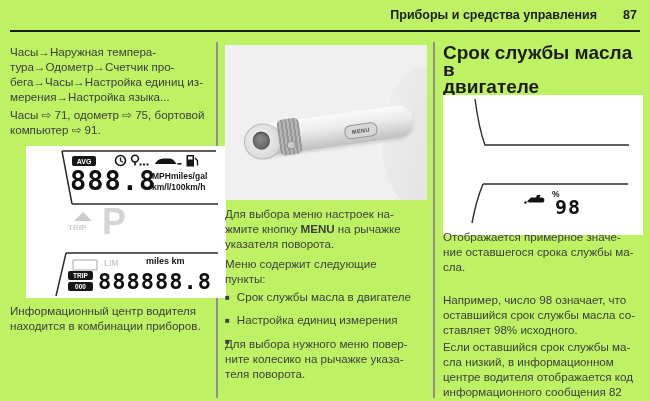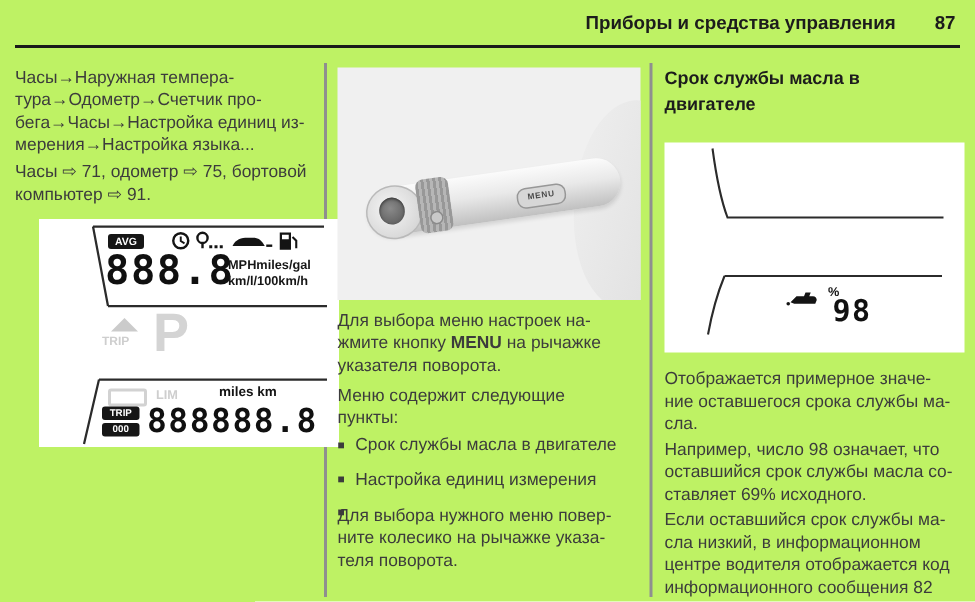--- a/index.html
+++ b/index.html
@@ -9,21 +9,21 @@
   }
   .abs{position:absolute;}
   
   .header{top:8px;right:13px;display:flex;gap:26px;align-items:baseline;
     font-size:12.5px;font-weight:bold;color:#1c1c1c;}
   .header-rule{top:30px;left:10px;width:630px;height:2px;background:#1a1a1a;}
   .col-sep{top:42px;width:2px;height:356px;background:#8f8f8f;}
   
   .para{font-size:11.6px;line-height:15px;white-space:pre-line;}
   .caption{font-size:11.6px;line-height:15px;white-space:pre-line;}
-  .h2{font-size:12px;line-height:17px;font-weight:bold;color:#1c1c1c;white-space:pre-line;}
+  .h2{font-size:19px;line-height:17px;font-weight:bold;color:#1c1c1c;white-space:pre-line;}
   .bullet-row{display:flex;gap:7px;font-size:11.6px;line-height:15px;align-items:baseline;}
   .bullet-mark{font-size:8px;position:relative;top:-1px;color:#3c3c3c;}
   
   .fig1{left:26px;top:146px;width:200px;height:152px;background:#fff;}
   .lcd-badge{background:#161616;color:#fff;font-size:7px;font-weight:bold;
     display:flex;align-items:center;justify-content:center;border-radius:2px;}
   .seg{font-family:"DejaVu Sans Mono",monospace;font-weight:bold;color:#101010;}
   .units{font-size:8.5px;line-height:10.5px;font-weight:bold;color:#161616;white-space:pre-line;}
   .gray-txt{color:#cecece;font-weight:bold;}
   .shift-tri{width:0;height:0;border-left:9px solid transparent;border-right:9px solid transparent;
@@ -116,20 +116,22 @@
     <div class="abs inactive-badge" style="left:46px;top:113px;"></div>
     <div class="abs gray-txt" style="left:78px;top:112px;font-size:8.5px;">LIM</div>
     <div class="abs" style="left:120px;top:110px;font-size:9px;font-weight:bold;color:#141414;">miles km</div>
     <div class="abs trip-badge" style="left:42px;top:125px;">
       <div class="lcd-badge">TRIP</div>
       <div class="lcd-badge">000</div>
     </div>
     <div class="abs seg" style="left:72px;top:123px;font-size:22px;letter-spacing:1px;">888888.8</div>
   </div>
 
+  <div class="abs caption" style="left:10px;top:303px;width:205px;">Информационный центр водителя
+находится в комбинации приборов.</div>
 
   <div class="abs fig2">
     <div class="abs housing"></div>
     <div class="abs stalk">
       <div class="abs stalk-body"></div>
       <div class="abs stalk-cap">
         <div class="abs stalk-hole"></div>
       </div>
       <div class="abs stalk-ring">
         <div class="abs ring-dot"></div>
@@ -170,24 +172,24 @@
       <path d="M40 89 H185 M40 89 Q33 106 29 128" fill="none" stroke="#2b2b2b" stroke-width="1.4"></path>
     </svg>
     <svg class="abs" style="left:80px;top:97px;" width="26" height="12">
       <path d="M4 9.5 L8 5.5 H13 L14 3 H17.5 L16.5 5.5 H19 A2.8 2.8 0 0 1 21.5 8 L20.5 10.5 H6.5 Z" fill="#141414"></path>
       <circle cx="2.5" cy="10.5" r="1.2" fill="#141414"></circle>
     </svg>
     <div class="abs" style="left:109px;top:94px;font-size:8.5px;font-weight:bold;color:#141414;">%</div>
     <div class="abs seg" style="left:112px;top:100px;font-size:20px;letter-spacing:1px;">98</div>
   </div>
 
-  <div class="abs para" style="left:443px;top:245px;width:200px;">Отображается примерное значе-
+  <div class="abs para" style="left:443px;top:229px;width:200px;">Отображается примерное значе-
 ние оставшегося срока службы ма-
 сла.</div>
   <div class="abs para" style="left:443px;top:292px;width:200px;">Например, число 98 означает, что
 оставшийся срок службы масла со-
-ставляет 69% исходного.</div>
+ставляет 98% исходного.</div>
   <div class="abs para" style="left:443px;top:339px;width:200px;">Если оставшийся срок службы ма-
 сла низкий, в информационном
 центре водителя отображается код
 информационного сообщения 82</div>
 
 </div>
 
 </body></html>

